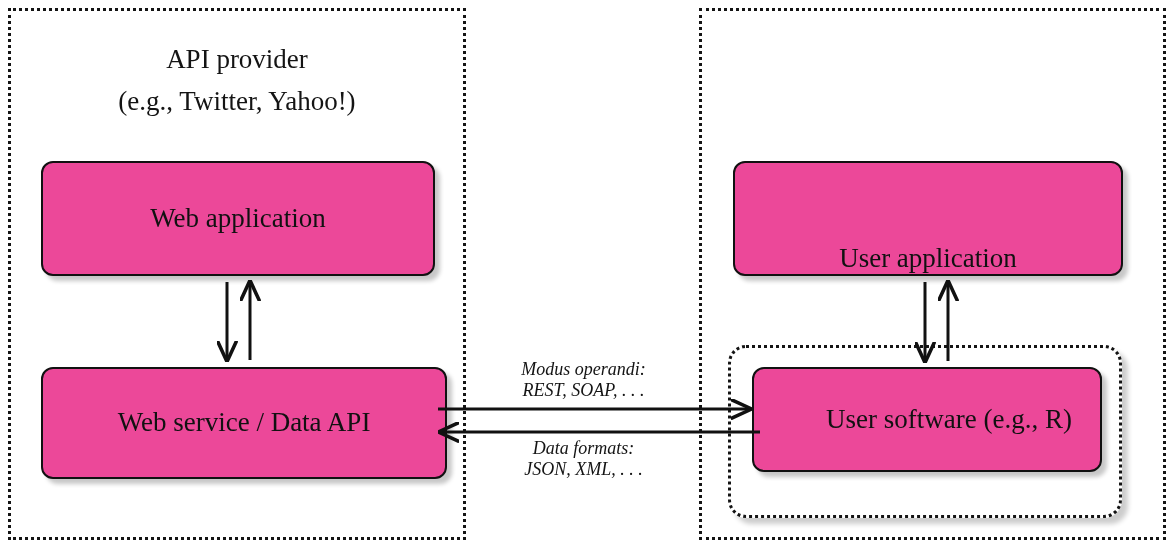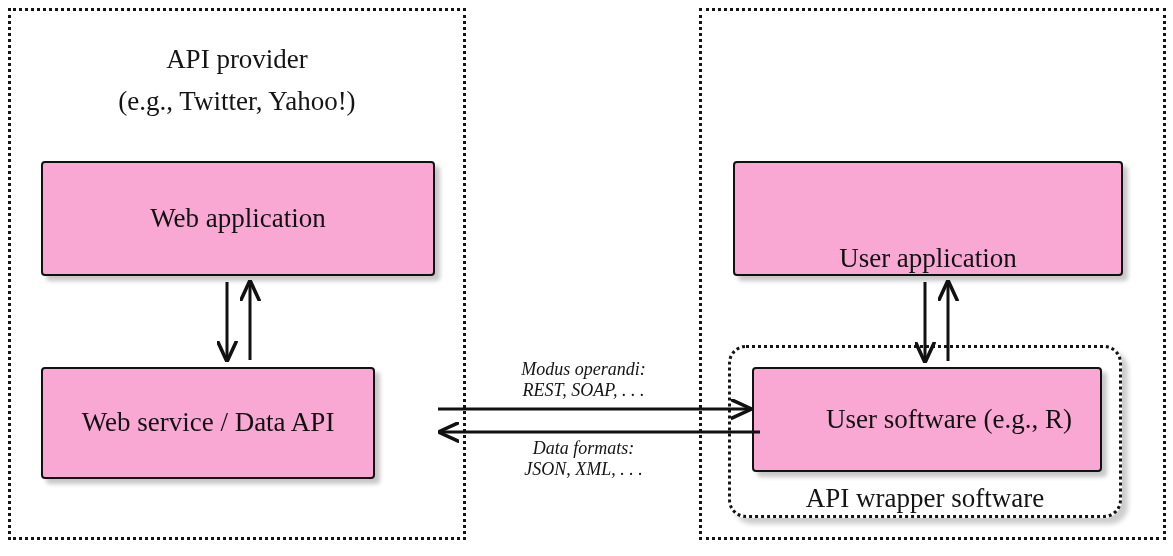--- a/index.html
+++ b/index.html
@@ -30,23 +30,23 @@
     font-size: 27px;
     line-height: 42px;
     color: #141414;
     white-space: pre-line;
   }
 
   
   .node {
     position: absolute;
     box-sizing: border-box;
-    background: #f9a8d4;
+    background: #ec4899;
     border: 2.6px solid #111111;
-    border-radius: 4px;
+    border-radius: 12px;
     box-shadow: 5px 5px 4px rgba(0,0,0,0.22);
     display: flex;
     align-items: center;
     justify-content: center;
     z-index: 4;
   }
   .node-label {
     font-size: 27px;
     line-height: 1.1;
     color: #111111;
@@ -104,38 +104,37 @@
 
   <div class="panel" style="left:8px; top:8px; width:458px; height:532px;"></div>
 
   <div class="panel-title" style="left:8px; top:38px; width:458px;">API provider
 (e.g., Twitter, Yahoo!)</div>
 
   <div class="node" style="left:41px; top:161px; width:394px; height:115px;">
     <span class="node-label">Web application</span>
   </div>
 
-  <div class="node" style="left:41px; top:367px; width:334px; height:112px;">
+  <div class="node" style="left:41px; top:367px; width:406px; height:112px;">
     <span class="node-label">Web service / Data API</span>
   </div>
 
   <div class="panel" style="left:699px; top:8px; width:467px; height:532px;"></div>
 
 
   <div class="node" style="left:733px; top:161px; width:390px; height:115px;align-items:flex-end;">
     <span class="node-label">User application</span>
   </div>
 
   <div class="wrapper-box" style="left:728px; top:345px; width:394px; height:173px;"></div>
 
   <div class="node" style="left:752px; top:367px; width:350px; height:105px;padding-left:44px;">
     <span class="node-label">User software (e.g., R)</span>
   </div>
 
-  <div class="wrapper-label" style="left:728px; top:484px; width:394px;">API wrapper software</div>
 
   <div class="edge-label" style="left:466px; top:359px; width:235px;">Modus operandi:
 REST, SOAP, . . .</div>
 
   <div class="edge-label" style="left:466px; top:438px; width:235px;font-family:Liberation Serif, serif;">Data formats:
 JSON, XML, . . .</div>
 
   <svg class="arrows" viewBox="0 0 1173 556" width="1173" height="556">
     <defs>
       <marker id="ah" viewBox="0 0 10 10" refX="9.2" refY="5" markerWidth="7" markerHeight="7" orient="auto-start-reverse">

